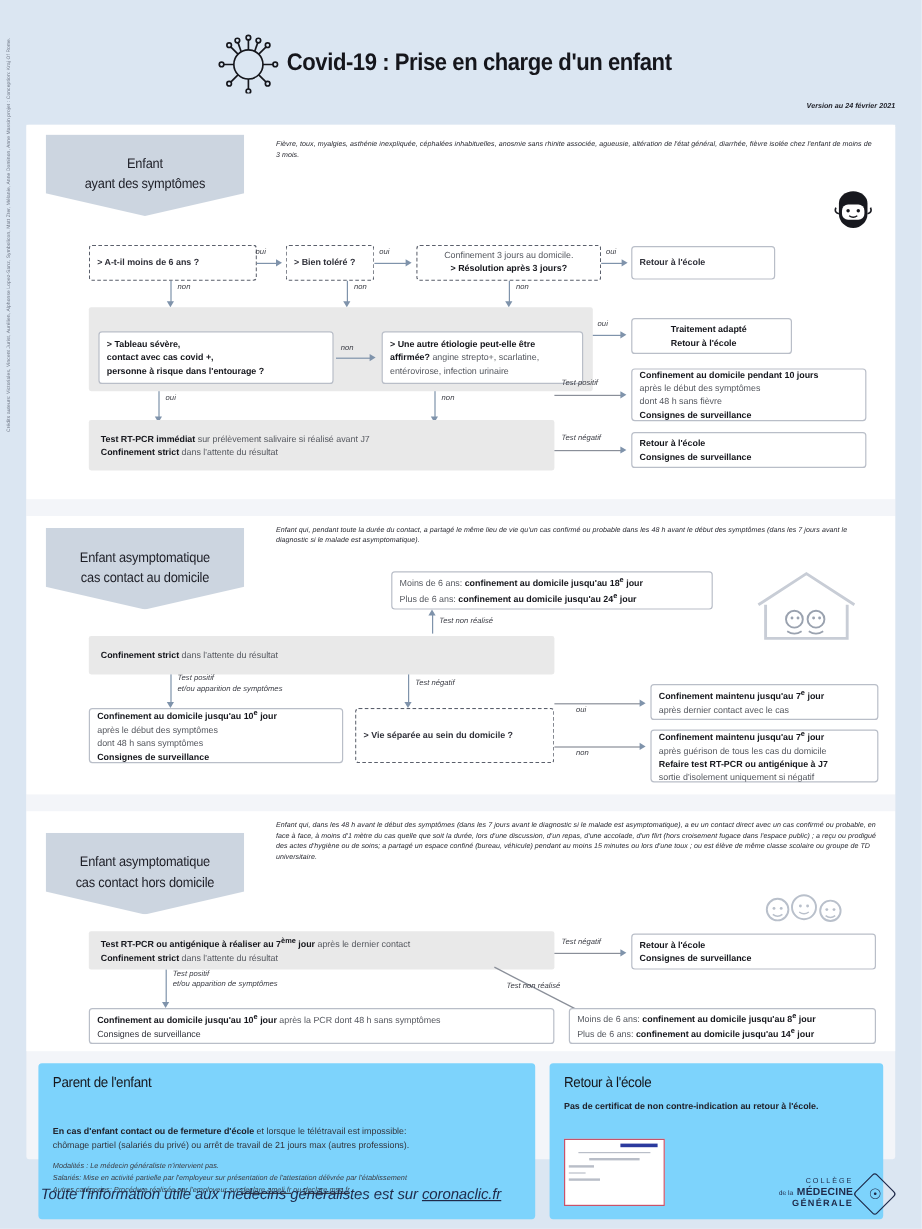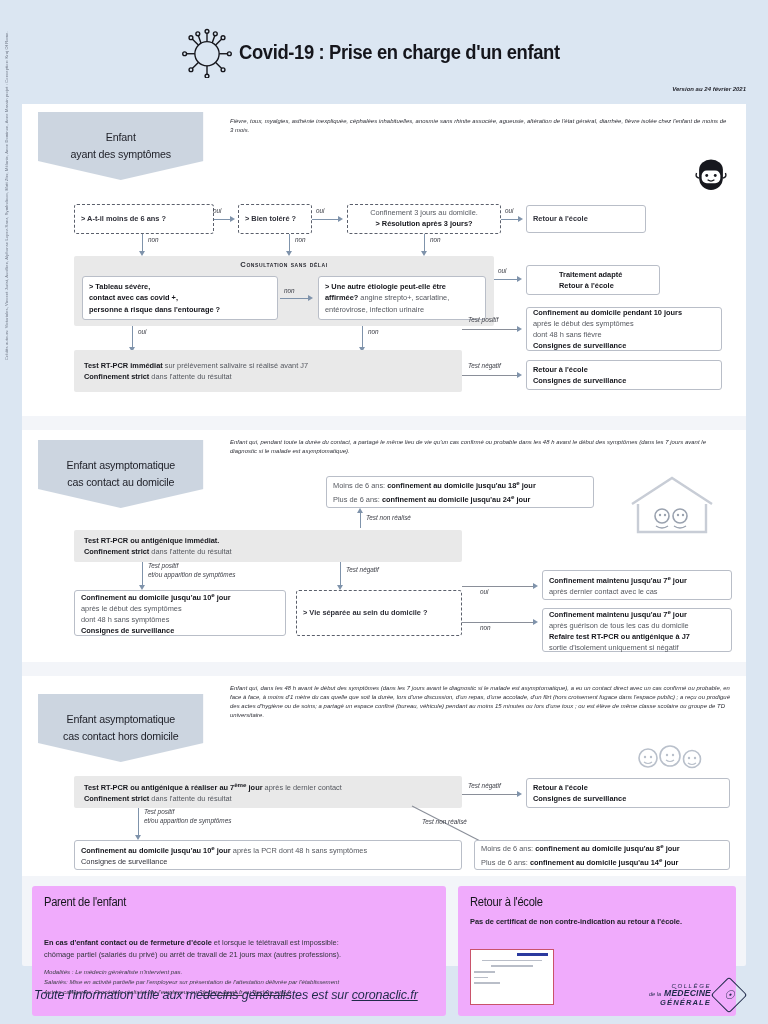--- a/index.html
+++ b/index.html
@@ -80,42 +80,42 @@
   .head-r, .head-d, .head-u, .head-dr{ position:absolute; width:0;height:0; }
   .head-r{ border-left:5px solid #7f93ab; border-top:3.2px solid transparent; border-bottom:3.2px solid transparent; }
   .head-d{ border-top:5px solid #7f93ab; border-left:3.2px solid transparent; border-right:3.2px solid transparent; }
   .head-u{ border-bottom:5px solid #7f93ab; border-left:3.2px solid transparent; border-right:3.2px solid transparent; }
 
   .conn{ position:absolute; background:#8a8f99; }
 
   
   .panels{ display:flex; gap:12px; padding:0 10px; }
   .panel{
-    background:#f0abfc; border-radius:3px; padding:9px 12px 11px;
+    background:#7dd3fc; border-radius:3px; padding:9px 12px 11px;
   }
   .panel-h{
     font-size:12px; color:#15161c; letter-spacing:-.3px;
     transform:scaleX(.93); transform-origin:left center; margin-bottom:7px;
   }
   .p-strong{ font-size:7.4px; font-weight:700; line-height:1.6; color:#20212a;}
   .p-norm{ font-size:7.4px; line-height:1.6; color:#33353d; font-weight:400;margin-top:28px;}
   .p-ital{ font-size:6.1px; font-style:italic; line-height:1.65; color:#3a3c44; }
   .u{ text-decoration:underline; }
   .link{ color:#2b49b8; text-decoration:underline; }
 
   
   .footer{
     position:absolute; left:0; right:0; bottom:0; height:58px;
     display:flex; align-items:center; justify-content:space-between;
     padding:0 26px 0 34px;
   }
   .footer-txt{
     font-size:12.5px; font-style:italic; color:#1f2a4a; letter-spacing:-.1px;
   }
-  .logo{ display:flex; align-items:flex-end; gap:5px;font-style:italic; }
+  .logo{ display:flex; align-items:center; gap:5px; }
   .logo-txt{ text-align:right; line-height:1.15; }
   .logo-l1{ font-size:6px; letter-spacing:1.6px; color:#1f2a4a; }
   .logo-l2{ font-size:8.6px; font-weight:700; color:#1f2a4a; letter-spacing:.2px;}
   .logo-l3{ font-size:7.6px; font-weight:700; color:#1f2a4a; letter-spacing:1.1px;}
   .logo-pre{ font-size:5.6px; color:#1f2a4a; }
   .logo-mark{
     width:26px;height:26px;border:1.4px solid #1f2a4a;
     transform:rotate(45deg); border-radius:3px;
     display:flex;align-items:center;justify-content:center;
   }
@@ -229,21 +229,20 @@
 
     <div class="ar-v" style="left:267px;top:130px;height:20px;"></div>
     <div class="head-d" style="left:264px;top:147px;"></div>
     <div class="lbl" style="position:absolute;left:273px;top:132px;">non</div>
 
     <div class="ar-v" style="left:402px;top:130px;height:20px;"></div>
     <div class="head-d" style="left:399px;top:147px;"></div>
     <div class="lbl" style="position:absolute;left:408px;top:132px;">non</div>
 
     <div class="box grey" style="position:absolute;left:52px;top:152px;width:420px;height:70px;padding:0;">
-      <div class="consult-head">Consultation sans délai</div>
       <div class="box" style="position:absolute;left:8px;top:20px;width:196px;height:44px;display:flex;flex-direction:column;justify-content:center;">
         <span class="b">&gt; Tableau sévère,</span>
         <span class="b">contact avec cas covid +,</span>
         <span class="b">personne à risque dans l'entourage ?</span>
       </div>
       <div class="box" style="position:absolute;left:244px;top:20px;width:168px;height:44px;display:flex;align-items:center;">
         <span>
           <span class="b">&gt; Une autre étiologie peut-elle être affirmée?</span><span class="lite"> angine strepto+, scarlatine, entérovirose, infection urinaire</span>
         </span>
       </div>
@@ -324,21 +323,20 @@
     <div class="box" style="position:absolute;left:304px;top:46px;width:268px;height:32px;display:flex;flex-direction:column;justify-content:center;">
       <div><span class="lite">Moins de 6 ans: </span><span class="b">confinement au domicile jusqu'au 18</span><sup class="b">e</sup><span class="b"> jour</span></div>
       <div><span class="lite">Plus de 6 ans: </span><span class="b">confinement au domicile jusqu'au 24</span><sup class="b">e</sup><span class="b"> jour</span></div>
     </div>
 
     <div class="ar-v" style="left:338px;top:80px;height:18px;"></div>
     <div class="head-u" style="left:335px;top:78px;"></div>
     <div class="lbl" style="position:absolute;left:344px;top:84px;">Test non réalisé</div>
 
     <div class="box grey" style="position:absolute;left:52px;top:100px;width:388px;height:32px;display:flex;flex-direction:column;justify-content:center;padding-left:10px;">
-      <div class="b">Test RT-PCR ou antigénique immédiat.</div>
       <div><span class="b">Confinement strict</span><span class="lite"> dans l'attente du résultat</span></div>
     </div>
 
     <div class="ar-v" style="left:120px;top:132px;height:26px;"></div>
     <div class="head-d" style="left:117px;top:155px;"></div>
     <div class="lbl" style="position:absolute;left:126px;top:132px;">Test positif</div>
     <div class="lbl" style="position:absolute;left:126px;top:141px;">et/ou apparition de symptômes</div>
 
     <div class="ar-v" style="left:318px;top:132px;height:26px;"></div>
     <div class="head-d" style="left:315px;top:155px;"></div>

